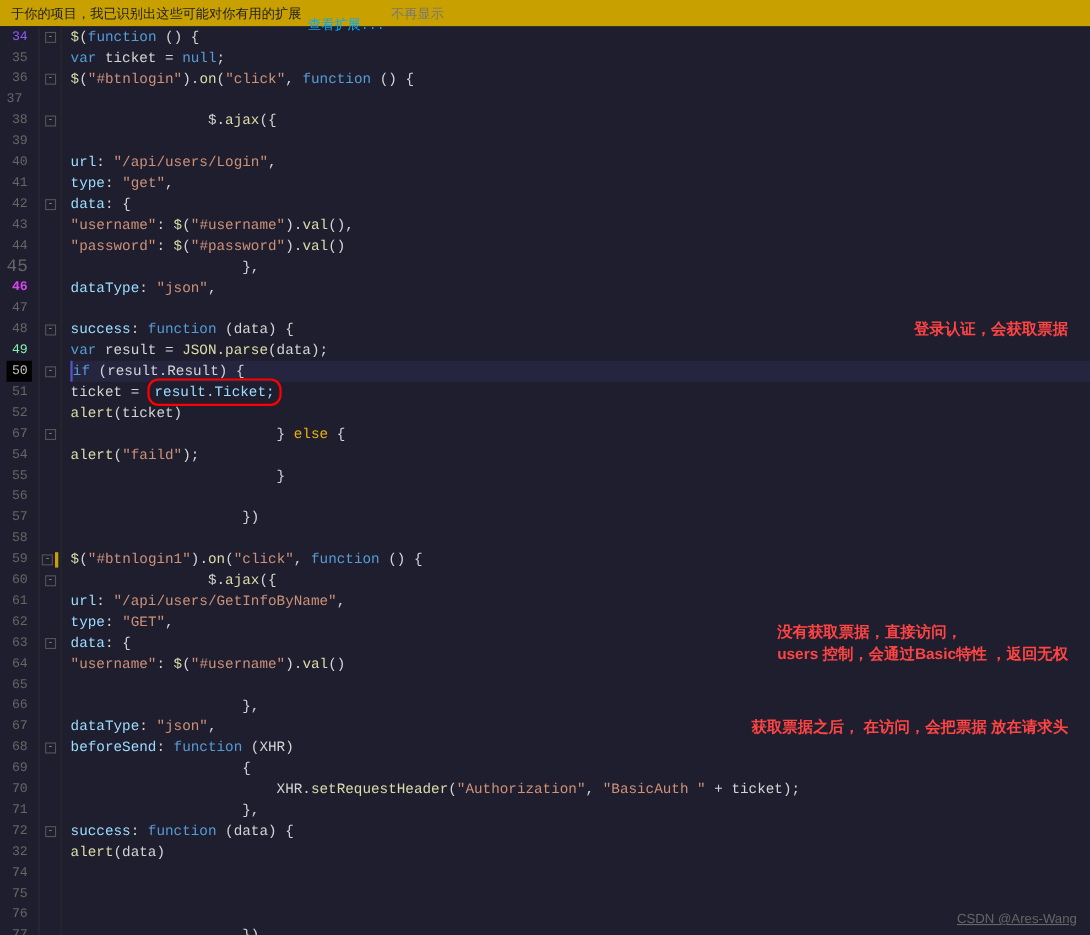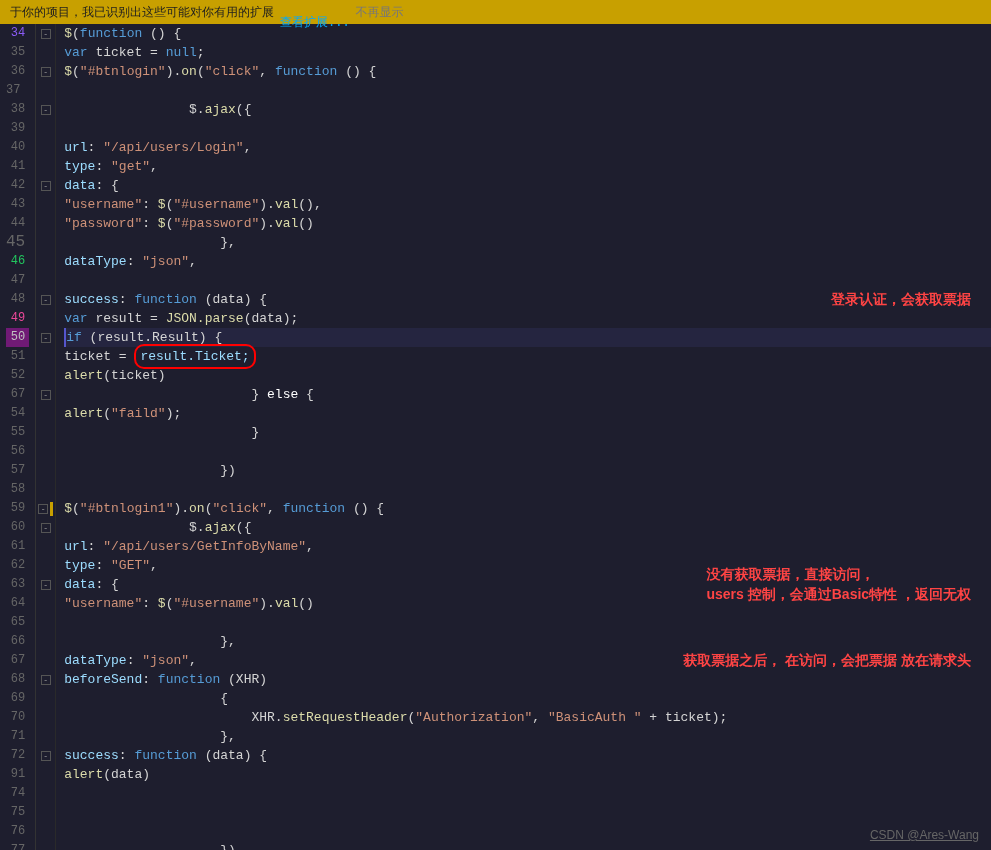--- a/index.html
+++ b/index.html
@@ -46,21 +46,21 @@
     }
 
     .line-numbers .line-num {
       height: 19px;
       line-height: 19px;
       font-size: 12px;
       color: #666;
     }
     .line-numbers .line-num.active {
       color: #c0c0c0;
-      background: #701a75;
+      background: #000000;
     }
 
     .breakpoints {
       background: #1e1e2e;
       width: 20px;
       padding: 0;
       border-right: 1px solid #2a2a2a;
     }
     .breakpoints .bp-cell {
       height: 19px;
@@ -126,24 +126,24 @@
       <div class="line-num" style="height: 19px; line-height: 19px; font-size: 12px; color: rgb(102, 102, 102); text-align: right; padding-right: 4px;">36</div>
       <div class="line-num" style="height: 19px; line-height: 19px; font-size: 12px; color: rgb(102, 102, 102); text-align: left; padding-right: 4px;">37</div>
       <div class="line-num" style="height: 19px; line-height: 19px; font-size: 12px; color: rgb(102, 102, 102); text-align: right; padding-right: 4px;">38</div>
       <div class="line-num" style="height: 19px; line-height: 19px; font-size: 12px; color: rgb(102, 102, 102); text-align: right; padding-right: 4px;">39</div>
       <div class="line-num" style="height: 19px; line-height: 19px; font-size: 12px; color: rgb(102, 102, 102); text-align: right; padding-right: 4px;">40</div>
       <div class="line-num" style="height: 19px; line-height: 19px; font-size: 12px; color: rgb(102, 102, 102); text-align: right; padding-right: 4px;">41</div>
       <div class="line-num" style="height: 19px; line-height: 19px; font-size: 12px; color: rgb(102, 102, 102); text-align: right; padding-right: 4px;">42</div>
       <div class="line-num" style="height: 19px; line-height: 19px; font-size: 12px; color: rgb(102, 102, 102); text-align: right; padding-right: 4px;">43</div>
       <div class="line-num" style="height: 19px; line-height: 19px; font-size: 12px; color: rgb(102, 102, 102); text-align: right; padding-right: 4px;">44</div>
       <div class="line-num" style="height: 19px; line-height: 19px; font-size: 16px; color: rgb(102, 102, 102); text-align: right; padding-right: 4px;">45</div>
-      <div class="line-num" style="height: 19px; line-height: 19px; font-size: 12px; color: #22c55e; text-align: right; padding-right: 4px;">46</div>
+      <div class="line-num" style="height: 19px; line-height: 19px; font-size: 12px; color: #d946ef; text-align: right; padding-right: 4px; font-weight: bold;">46</div>
       <div class="line-num" style="height: 19px; line-height: 19px; font-size: 12px; color: rgb(102, 102, 102); text-align: right; padding-right: 4px;">47</div>
       <div class="line-num" style="height: 19px; line-height: 19px; font-size: 12px; color: rgb(102, 102, 102); text-align: right; padding-right: 4px;">48</div>
-      <div class="line-num" style="height: 19px; line-height: 19px; font-size: 12px; color: #ec4899; text-align: right; padding-right: 4px;">49</div>
+      <div class="line-num" style="height: 19px; line-height: 19px; font-size: 12px; color: #86efac; text-align: right; padding-right: 4px;">49</div>
       <div class="line-num active" style="height: 19px; line-height: 19px; font-size: 12px; color: rgb(192, 192, 192); text-align: right; padding-right: 4px;">50</div>
       <div class="line-num" style="height: 19px; line-height: 19px; font-size: 12px; color: rgb(102, 102, 102); text-align: right; padding-right: 4px;">51</div>
       <div class="line-num" style="height: 19px; line-height: 19px; font-size: 12px; color: rgb(102, 102, 102); text-align: right; padding-right: 4px;">52</div>
       <div class="line-num" style="height: 19px; line-height: 19px; font-size: 12px; color: rgb(102, 102, 102); text-align: right; padding-right: 4px;">67</div>
       <div class="line-num" style="height: 19px; line-height: 19px; font-size: 12px; color: rgb(102, 102, 102); text-align: right; padding-right: 4px;">54</div>
       <div class="line-num" style="height: 19px; line-height: 19px; font-size: 12px; color: rgb(102, 102, 102); text-align: right; padding-right: 4px;">55</div>
       <div class="line-num" style="height: 19px; line-height: 19px; font-size: 12px; color: rgb(102, 102, 102); text-align: right; padding-right: 4px;">56</div>
       <div class="line-num" style="height: 19px; line-height: 19px; font-size: 12px; color: rgb(102, 102, 102); text-align: right; padding-right: 4px;">57</div>
       <div class="line-num" style="height: 19px; line-height: 19px; font-size: 12px; color: rgb(102, 102, 102); text-align: right; padding-right: 4px;">58</div>
       <div class="line-num" style="height: 19px; line-height: 19px; font-size: 12px; color: rgb(102, 102, 102); text-align: right; padding-right: 4px;">59</div>
@@ -153,21 +153,21 @@
       <div class="line-num" style="height: 19px; line-height: 19px; font-size: 12px; color: rgb(102, 102, 102); text-align: right; padding-right: 4px;">63</div>
       <div class="line-num" style="height: 19px; line-height: 19px; font-size: 12px; color: rgb(102, 102, 102); text-align: right; padding-right: 4px;">64</div>
       <div class="line-num" style="height: 19px; line-height: 19px; font-size: 12px; color: rgb(102, 102, 102); text-align: right; padding-right: 4px;">65</div>
       <div class="line-num" style="height: 19px; line-height: 19px; font-size: 12px; color: rgb(102, 102, 102); text-align: right; padding-right: 4px;">66</div>
       <div class="line-num" style="height: 19px; line-height: 19px; font-size: 12px; color: rgb(102, 102, 102); text-align: right; padding-right: 4px;">67</div>
       <div class="line-num" style="height: 19px; line-height: 19px; font-size: 12px; color: rgb(102, 102, 102); text-align: right; padding-right: 4px;">68</div>
       <div class="line-num" style="height: 19px; line-height: 19px; font-size: 12px; color: rgb(102, 102, 102); text-align: right; padding-right: 4px;">69</div>
       <div class="line-num" style="height: 19px; line-height: 19px; font-size: 12px; color: rgb(102, 102, 102); text-align: right; padding-right: 4px;">70</div>
       <div class="line-num" style="height: 19px; line-height: 19px; font-size: 12px; color: rgb(102, 102, 102); text-align: right; padding-right: 4px;">71</div>
       <div class="line-num" style="height: 19px; line-height: 19px; font-size: 12px; color: rgb(102, 102, 102); text-align: right; padding-right: 4px;">72</div>
-      <div class="line-num" style="height: 19px; line-height: 19px; font-size: 12px; color: rgb(102, 102, 102); text-align: right; padding-right: 4px;">91</div>
+      <div class="line-num" style="height: 19px; line-height: 19px; font-size: 12px; color: rgb(102, 102, 102); text-align: right; padding-right: 4px;">32</div>
       <div class="line-num" style="height: 19px; line-height: 19px; font-size: 12px; color: rgb(102, 102, 102); text-align: right; padding-right: 4px;">74</div>
       <div class="line-num" style="height: 19px; line-height: 19px; font-size: 12px; color: rgb(102, 102, 102); text-align: right; padding-right: 4px;">75</div>
       <div class="line-num" style="height: 19px; line-height: 19px; font-size: 12px; color: rgb(102, 102, 102); text-align: right; padding-right: 4px;">76</div>
       <div class="line-num" style="height: 19px; line-height: 19px; font-size: 12px; color: rgb(102, 102, 102); text-align: right; padding-right: 4px;">77</div>
     </div>
 
   <div class="breakpoints" id="breakpoints-container">
       <div class="bp-cell" style="height: 19px; display: flex; align-items: center; justify-content: center;">
         <div style="width: 10px; height: 10px; border: 1px solid rgb(85, 85, 85); font-size: 8px; line-height: 8px; text-align: center; color: rgb(170, 170, 170); cursor: pointer; display: flex; align-items: center; justify-content: center;">-</div>
       </div>
@@ -252,21 +252,21 @@
       <div class="code-line" style="height: 19px; line-height: 19px; white-space: pre; position: relative; display: flex; align-items: center;">                        <span style="color:#ce9178">"username"</span>: <span style="color:#dcdcaa">$</span>(<span style="color:#ce9178">"#username"</span>).<span style="color:#dcdcaa">val</span>(),</div>
       <div class="code-line" style="height: 19px; line-height: 19px; white-space: pre; position: relative; display: flex; align-items: center;">                        <span style="color:#ce9178">"password"</span>: <span style="color:#dcdcaa">$</span>(<span style="color:#ce9178">"#password"</span>).<span style="color:#dcdcaa">val</span>()</div>
       <div class="code-line" style="height: 19px; line-height: 19px; white-space: pre; position: relative; display: flex; align-items: center;">                    },</div>
       <div class="code-line" style="height: 19px; line-height: 19px; white-space: pre; position: relative; display: flex; align-items: center;">                    <span style="color:#9cdcfe">dataType</span>: <span style="color:#ce9178">"json"</span>,</div>
       <div class="code-line" style="height: 19px; line-height: 19px; white-space: pre; position: relative; display: flex; align-items: center;"></div>
       <div class="code-line" style="height: 19px; line-height: 19px; white-space: pre; position: relative; display: flex; align-items: center;">                    <span style="color:#9cdcfe">success</span>: <span style="color:#569cd6">function</span> (data) {<span class="annotation" style="position: absolute; right: 20px; color: rgb(255, 68, 68); font-family: &quot;Microsoft YaHei&quot;, 微软雅黑, sans-serif; font-size: 14px; font-weight: bold;">登录认证，会获取票据</span></div>
       <div class="code-line" style="height: 19px; line-height: 19px; white-space: pre; position: relative; display: flex; align-items: center;">                        <span style="color:#569cd6">var</span> result = <span style="color:#dcdcaa">JSON.<span style="color:#dcdcaa">parse</span></span>(data);</div>
       <div class="code-line current-line" style="height: 19px; line-height: 19px; white-space: pre; position: relative; display: flex; align-items: center; text-align: right;">                        <span style="color:#569cd6">if</span> (result.Result) {</div>
       <div class="code-line" style="height: 19px; line-height: 19px; white-space: pre; position: relative; display: flex; align-items: center;">                            <span style="color:#d4d4d4">ticket = </span><span style="border:2px solid red;border-radius:10px;padding:1px 4px;"><span style="color:#9cdcfe">result.Ticket;</span></span></div>
       <div class="code-line" style="height: 19px; line-height: 19px; white-space: pre; position: relative; display: flex; align-items: center;">                            <span style="color:#dcdcaa">alert</span>(ticket)</div>
-      <div class="code-line" style="height: 19px; line-height: 19px; white-space: pre; position: relative; display: flex; align-items: center;">                        } <span style="color:#ffffff">else</span> {</div>
+      <div class="code-line" style="height: 19px; line-height: 19px; white-space: pre; position: relative; display: flex; align-items: center;">                        } <span style="color:#eab308">else</span> {</div>
       <div class="code-line" style="height: 19px; line-height: 19px; white-space: pre; position: relative; display: flex; align-items: center;">                            <span style="color:#dcdcaa">alert</span>(<span style="color:#ce9178">"faild"</span>);</div>
       <div class="code-line" style="height: 19px; line-height: 19px; white-space: pre; position: relative; display: flex; align-items: center;">                        }</div>
       <div class="code-line" style="height: 19px; line-height: 19px; white-space: pre; position: relative; display: flex; align-items: center;"></div>
       <div class="code-line" style="height: 19px; line-height: 19px; white-space: pre; position: relative; display: flex; align-items: center;">                    })</div>
       <div class="code-line" style="height: 19px; line-height: 19px; white-space: pre; position: relative; display: flex; align-items: center;"></div>
       <div class="code-line" style="height: 19px; line-height: 19px; white-space: pre; position: relative; display: flex; align-items: center;">            <span style="color:#dcdcaa">$</span>(<span style="color:#ce9178">"#btnlogin1"</span>).<span style="color:#dcdcaa">on</span>(<span style="color:#ce9178">"click"</span>, <span style="color:#569cd6">function</span> () {</div>
       <div class="code-line" style="height: 19px; line-height: 19px; white-space: pre; position: relative; display: flex; align-items: center;">                $.<span style="color:#dcdcaa">ajax</span>({</div>
       <div class="code-line" style="height: 19px; line-height: 19px; white-space: pre; position: relative; display: flex; align-items: center;">                    <span style="color:#9cdcfe">url</span>: <span style="color:#ce9178">"/api/users/GetInfoByName"</span>,</div>
       <div class="code-line" style="height: 19px; line-height: 19px; white-space: pre; position: relative; display: flex; align-items: center;">                    <span style="color:#9cdcfe">type</span>: <span style="color:#ce9178">"GET"</span>,</div>
       <div class="code-line" style="height: 19px; line-height: 19px; white-space: pre; position: relative; display: flex; align-items: center;">                    <span style="color:#9cdcfe">data</span>: {<span style="position: absolute; right: 20px; color: rgb(255, 68, 68); font-family: &quot;Microsoft YaHei&quot;, 微软雅黑, sans-serif; font-size: 14px; font-weight: bold; line-height: 1.4; white-space: nowrap;">没有获取票据，直接访问，<br>users 控制，会通过Basic特性 ，返回无权</span></div>

